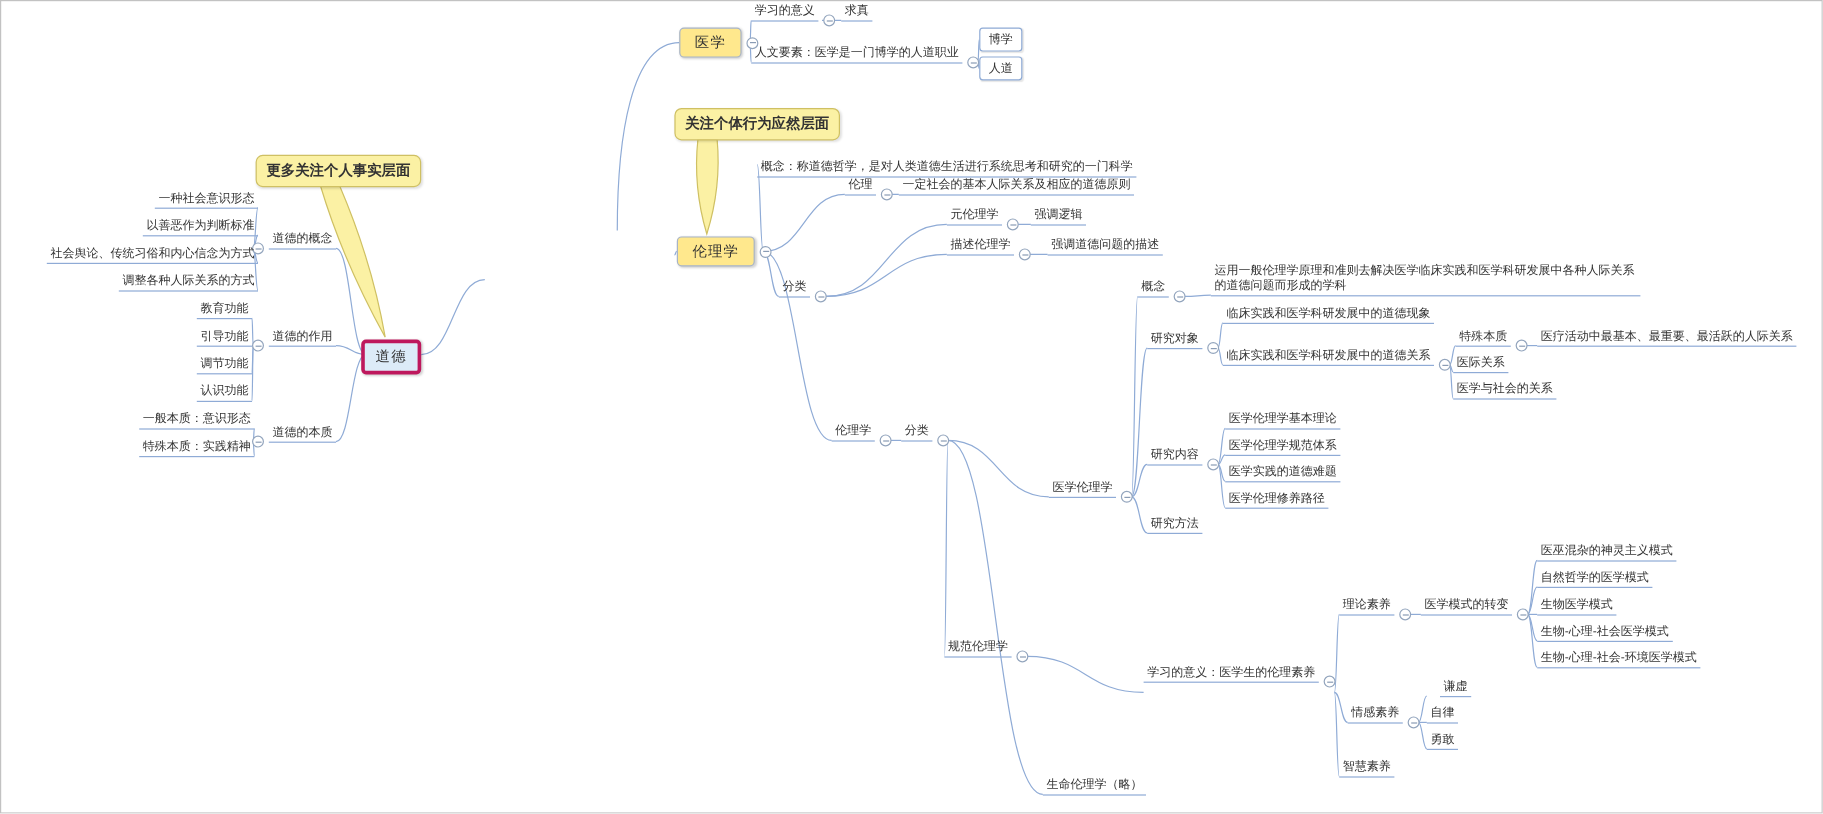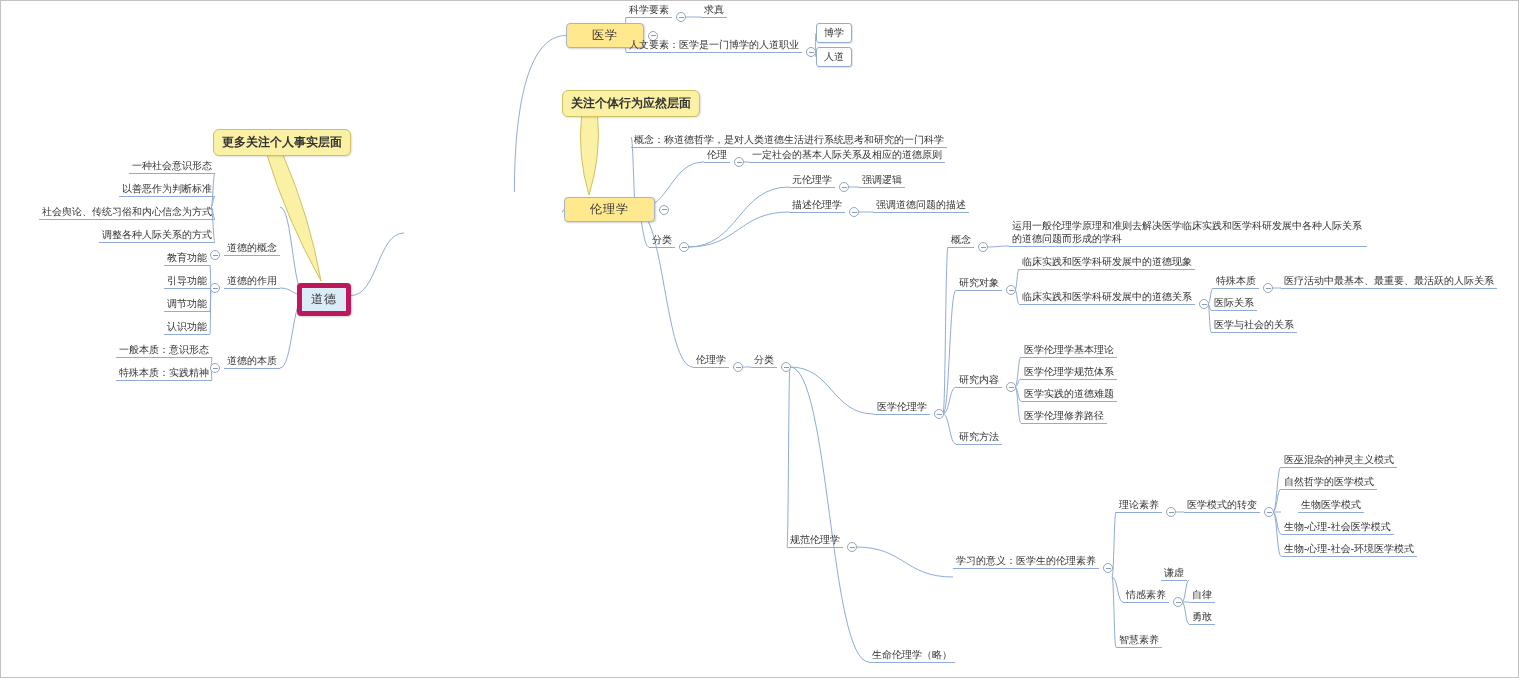--- a/index.html
+++ b/index.html
@@ -4,23 +4,23 @@
 <style>
   html,body{margin:0;padding:0;background:#f2f2f2;font-family:"Liberation Sans","DejaVu Sans",sans-serif;}
   #canvas{position:relative;width:1519px;height:678px;background:#ffffff;border:1px solid #c2c2c2;box-sizing:border-box;overflow:hidden;}
   #edges{position:absolute;left:0;top:0;width:100%;height:100%;z-index:0;}
   .node{position:absolute;z-index:1;color:#333;cursor:default;}
   .s-line{font-size:10px;line-height:13px;padding:0 3px 1px 3px;border-bottom:1px solid #8fabd6;white-space:nowrap;}
   .s-line.wrap{white-space:normal;}
   .s-central{font-size:15px;font-weight:bold;color:#1d3c7d;background:#ccdaf1;border:2px solid #7089c0;border-radius:8px;
              padding:9px 0;width:166px;text-align:center;letter-spacing:2px;
              box-shadow:0 0 0 3px rgba(160,180,220,0.45),1px 2px 3px rgba(0,0,0,0.15);}
-  .s-topic-yellow{font-size:12px;background:#ffe88d;border:1px solid #a8b4c6;border-radius:4px;padding:3px 25px;letter-spacing:1px;
+  .s-topic-yellow{font-size:12px;background:#ffe88d;border:1px solid #a8b4c6;border-radius:4px;padding:3px 12px;letter-spacing:1px;
                   box-shadow:1px 1px 2px rgba(0,0,0,0.18);white-space:nowrap;}
-  .s-topic-blue{font-size:12px;background:#dcebf8;border:5px solid #be185d;border-radius:4px;padding:3px 9px;letter-spacing:1px;
+  .s-topic-blue{font-size:12px;background:#dcebf8;border:3px solid #be185d;border-radius:4px;padding:3px 9px;letter-spacing:1px;
                 box-shadow:1px 1px 2px rgba(0,0,0,0.18);white-space:nowrap;}
   .s-box{font-size:10px;background:#ffffff;border:1px solid #8fabd6;border-radius:3px;padding:2px 7px;white-space:nowrap;
          box-shadow:1px 1px 1px rgba(0,0,0,0.10);}
   .s-callout{font-size:12px;font-weight:bold;background:#fbf1a4;border:1px solid #cfc063;border-radius:6px;padding:4px 8px;
              white-space:nowrap;box-shadow:1px 1px 2px rgba(0,0,0,0.12);}
   .tic{position:absolute;width:8px;height:8px;background:#fff;border:1px solid #93a5bd;border-radius:50%;box-sizing:content-box;}
   .s-line .tic{right:-14px;bottom:-5px;}
   .gl.s-line .tic{left:-14px;right:auto;}
   .s-topic-yellow .tic,.s-topic-blue .tic{right:-15px;top:calc(50% - 5px);}
   .tic::after{content:"";position:absolute;left:1.5px;top:3.5px;width:5px;height:1px;background:#8a9cb5;}
@@ -91,37 +91,37 @@
       <path d="M 1111 576 C 1116.5 576, 1116.5 601, 1122 601" fill="none" stroke="#8fabd6" stroke-width="1"></path>
       <path d="M 1181 601 C 1184.5 601, 1184.5 579, 1188 579" fill="none" stroke="#8fabd6" stroke-width="1"></path>
       <path d="M 1181 601 C 1184.5 601, 1184.5 601, 1188 601" fill="none" stroke="#8fabd6" stroke-width="1"></path>
       <path d="M 1181 601 C 1184.5 601, 1184.5 623, 1188 623" fill="none" stroke="#8fabd6" stroke-width="1"></path>
       <path d="M 1111 576 C 1113 576, 1113 646, 1115 646" fill="none" stroke="#8fabd6" stroke-width="1"></path>
       <path d="M 789 366 C 828.5 366, 828.5 661, 868 661" fill="none" stroke="#8fabd6" stroke-width="1"></path>
     </svg>
     <div class="node s-callout" style="left: 212px; top: 128px;"><span class="lbl">更多关注个人事实层面</span></div>
     <div class="node s-callout" style="left: 561px; top: 89px;"><span class="lbl">关注个体行为应然层面</span></div>
     <div class="node s-topic-yellow" style="left: 565px; top: 22px;"><span class="lbl">医学</span><span class="tic"></span></div>
-    <div class="node s-line" style="left: 625px; top: 2px;"><span class="lbl">科学要素</span><span class="tic"></span></div>
+    <div class="node s-line" style="left: 625px; top: 2px;"><span class="lbl">学习的意义</span><span class="tic"></span></div>
     <div class="node s-line" style="left: 700px; top: 2px;"><span class="lbl">求真</span></div>
     <div class="node s-line" style="left: 625px; top: 37px;"><span class="lbl">人文要素：医学是一门博学的人道职业</span><span class="tic"></span></div>
     <div class="node s-box" style="left: 815px; top: 22px;"><span class="lbl">博学</span></div>
     <div class="node s-box" style="left: 815px; top: 46px;"><span class="lbl">人道</span></div>
     <div class="node s-topic-blue gl" style="right: 1167px; top: 282px;"><span class="lbl">道德</span></div>
-    <div class="node s-line gl" style="right: 1238px; top: 192px; margin-top: 48px;"><span class="lbl">道德的概念</span><span class="tic"></span></div>
+    <div class="node s-line gl" style="right: 1238px; top: 192px;"><span class="lbl">道德的概念</span><span class="tic"></span></div>
     <div class="node s-line gl" style="right: 1238px; top: 273px;"><span class="lbl">道德的作用</span><span class="tic"></span></div>
     <div class="node s-line gl" style="right: 1238px; top: 353px;"><span class="lbl">道德的本质</span><span class="tic"></span></div>
     <div class="node s-line gl" style="right: 1303px; top: 158px;"><span class="lbl">一种社会意识形态</span></div>
     <div class="node s-line gl" style="right: 1303px; top: 181px;"><span class="lbl">以善恶作为判断标准</span></div>
     <div class="node s-line gl" style="right: 1303px; top: 204px;"><span class="lbl">社会舆论、传统习俗和内心信念为方式</span></div>
     <div class="node s-line gl" style="right: 1303px; top: 227px;"><span class="lbl">调整各种人际关系的方式</span></div>
     <div class="node s-line gl" style="right: 1308px; top: 250px;"><span class="lbl">教育功能</span></div>
     <div class="node s-line gl" style="right: 1308px; top: 273px;"><span class="lbl">引导功能</span></div>
     <div class="node s-line gl" style="right: 1308px; top: 296px;"><span class="lbl">调节功能</span></div>
-    <div class="node s-line gl" style="right: 1308px; top: 319px;"><span class="lbl">认识功能</span></div>
+    <div class="node s-line gl" style="right: 1308px; top: 319px; font-family: Liberation Mono, monospace;"><span class="lbl">认识功能</span></div>
     <div class="node s-line gl" style="right: 1306px; top: 342px;"><span class="lbl">一般本质：意识形态</span></div>
     <div class="node s-line gl" style="right: 1306px; top: 365px;"><span class="lbl">特殊本质：实践精神</span></div>
     <div class="node s-topic-yellow" style="left: 563px; top: 196px;"><span class="lbl">伦理学</span><span class="tic"></span></div>
     <div class="node s-line" style="left: 630px; top: 122px; margin-top: 10px;"><span class="lbl">概念：称道德哲学，是对人类道德生活进行系统思考和研究的一门科学</span></div>
     <div class="node s-line" style="left: 703px; top: 147px;"><span class="lbl">伦理</span><span class="tic"></span></div>
     <div class="node s-line" style="left: 748px; top: 147px;"><span class="lbl">一定社会的基本人际关系及相应的道德原则</span></div>
     <div class="node s-line" style="left: 648px; top: 232px;"><span class="lbl">分类</span><span class="tic"></span></div>
     <div class="node s-line" style="left: 788px; top: 172px;"><span class="lbl">元伦理学</span><span class="tic"></span></div>
     <div class="node s-line" style="left: 858px; top: 172px;"><span class="lbl">强调逻辑</span></div>
     <div class="node s-line" style="left: 788px; top: 197px;"><span class="lbl">描述伦理学</span><span class="tic"></span></div>
@@ -143,22 +143,22 @@
     <div class="node s-line" style="left: 1020px; top: 364px;"><span class="lbl">医学伦理学规范体系</span></div>
     <div class="node s-line" style="left: 1020px; top: 386px;"><span class="lbl">医学实践的道德难题</span></div>
     <div class="node s-line" style="left: 1020px; top: 408px;"><span class="lbl">医学伦理修养路径</span></div>
     <div class="node s-line" style="left: 955px; top: 429px;"><span class="lbl">研究方法</span></div>
     <div class="node s-line" style="left: 786px; top: 532px;"><span class="lbl">规范伦理学</span><span class="tic"></span></div>
     <div class="node s-line" style="left: 952px; top: 553px; text-align: center;"><span class="lbl">学习的意义：医学生的伦理素养</span><span class="tic"></span></div>
     <div class="node s-line" style="left: 1115px; top: 497px;"><span class="lbl">理论素养</span><span class="tic"></span></div>
     <div class="node s-line" style="left: 1183px; top: 497px;"><span class="lbl">医学模式的转变</span><span class="tic"></span></div>
     <div class="node s-line" style="left: 1280px; top: 452px;"><span class="lbl">医巫混杂的神灵主义模式</span></div>
     <div class="node s-line" style="left: 1280px; top: 474px;"><span class="lbl">自然哲学的医学模式</span></div>
-    <div class="node s-line" style="left: 1280px; top: 497px; margin-left: 17px;"><span class="lbl">生物医学模式</span></div>
+    <div class="node s-line" style="left: 1280px; top: 497px;"><span class="lbl">生物医学模式</span></div>
     <div class="node s-line" style="left: 1280px; top: 519px;"><span class="lbl">生物-心理-社会医学模式</span></div>
     <div class="node s-line" style="left: 1280px; top: 541px;"><span class="lbl">生物-心理-社会-环境医学模式</span></div>
     <div class="node s-line" style="left: 1122px; top: 587px;"><span class="lbl">情感素养</span><span class="tic"></span></div>
-    <div class="node s-line" style="left: 1160px; top: 565px;"><span class="lbl">谦虚</span></div>
+    <div class="node s-line" style="left: 1199px; top: 565px;"><span class="lbl">谦虚</span></div>
     <div class="node s-line" style="left: 1188px; top: 587px;"><span class="lbl">自律</span></div>
     <div class="node s-line" style="left: 1188px; top: 609px;"><span class="lbl">勇敢</span></div>
     <div class="node s-line" style="left: 1115px; top: 632px;"><span class="lbl">智慧素养</span></div>
     <div class="node s-line" style="left: 868px; top: 647px;"><span class="lbl">生命伦理学（略）</span></div>
   </div>
 
 </body></html>

